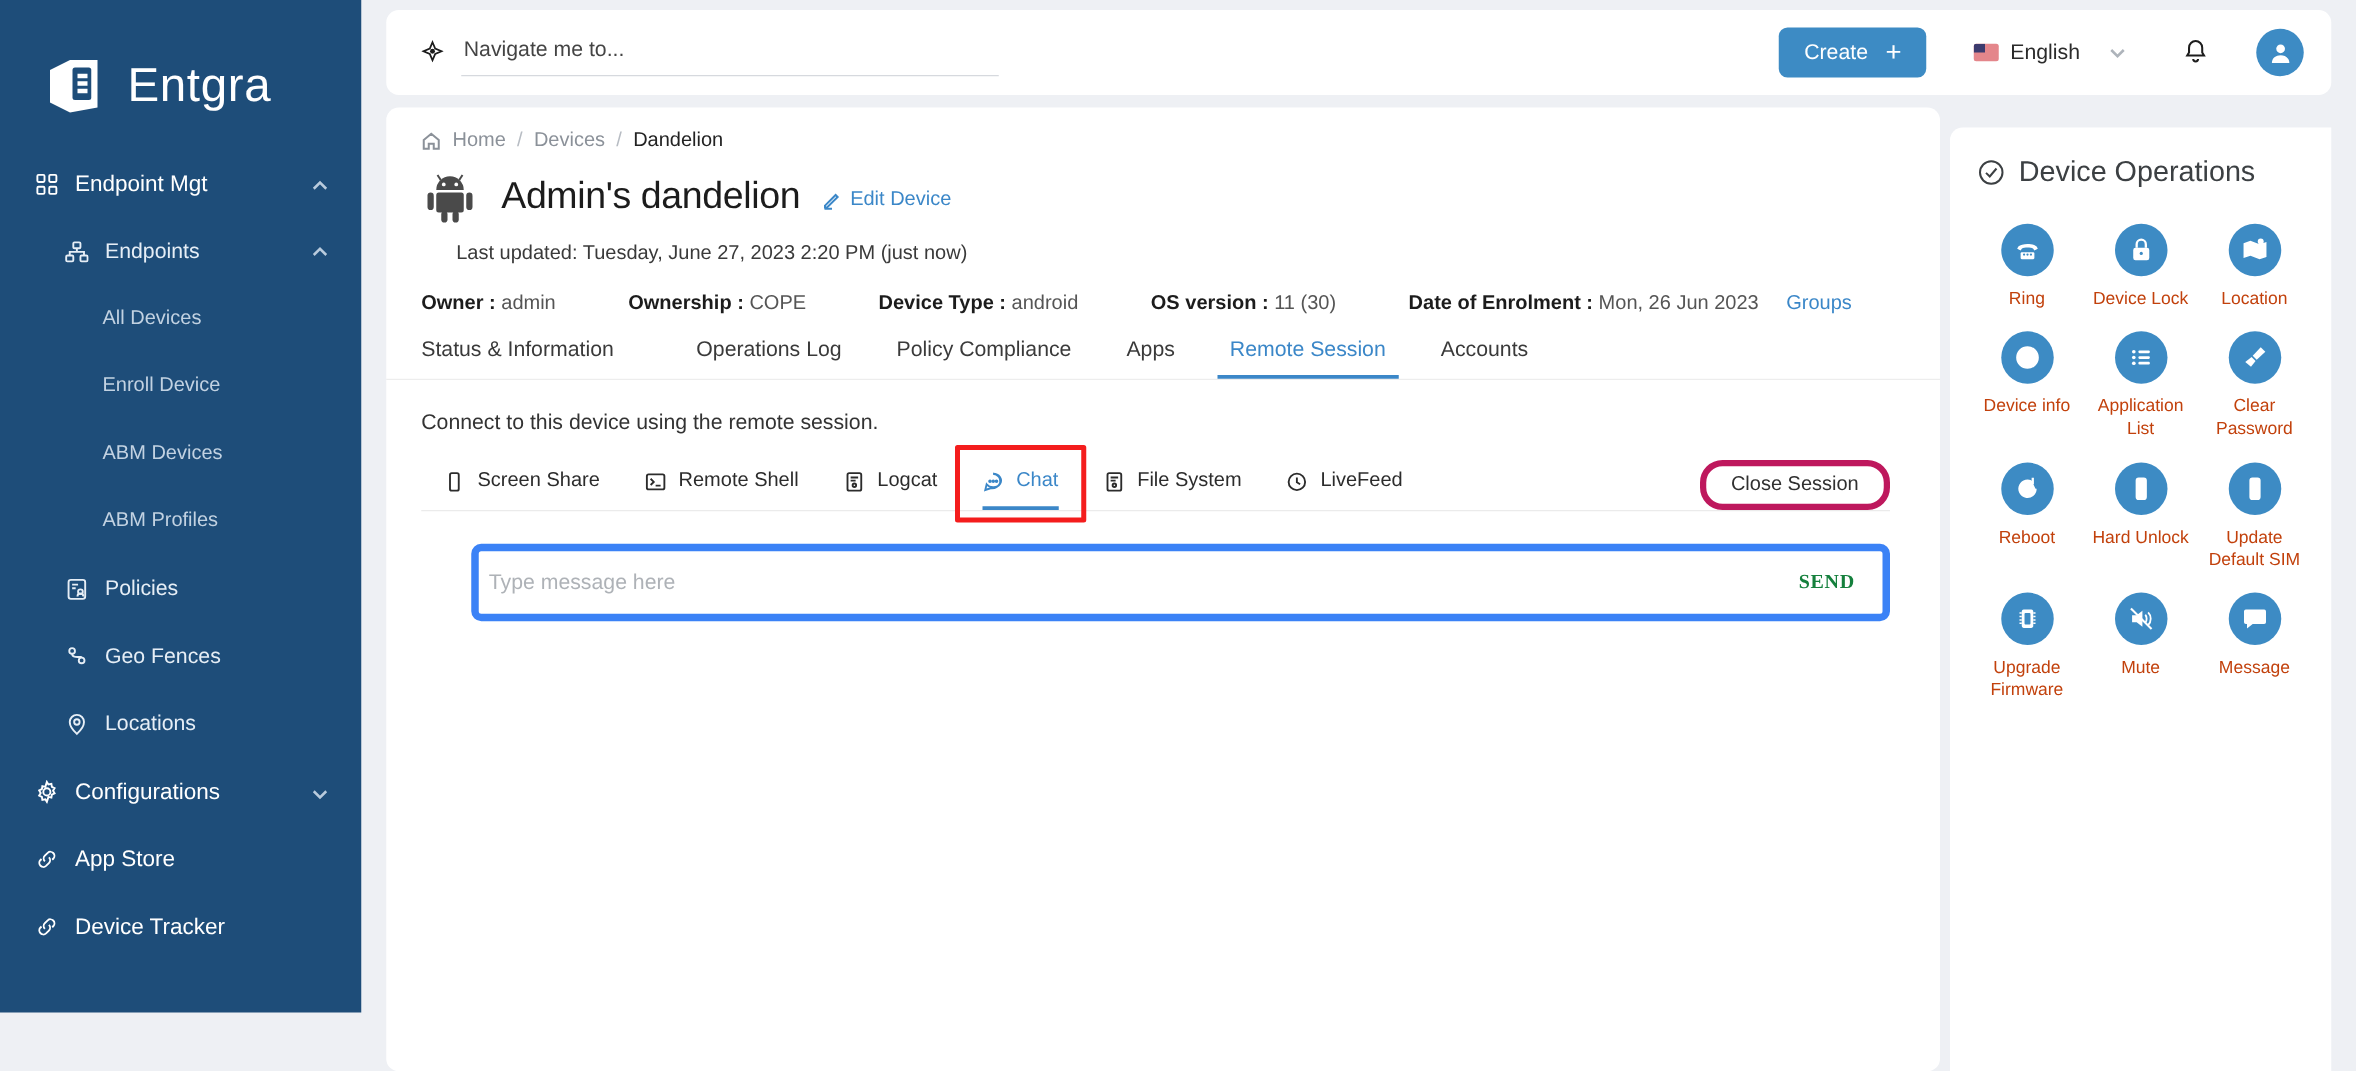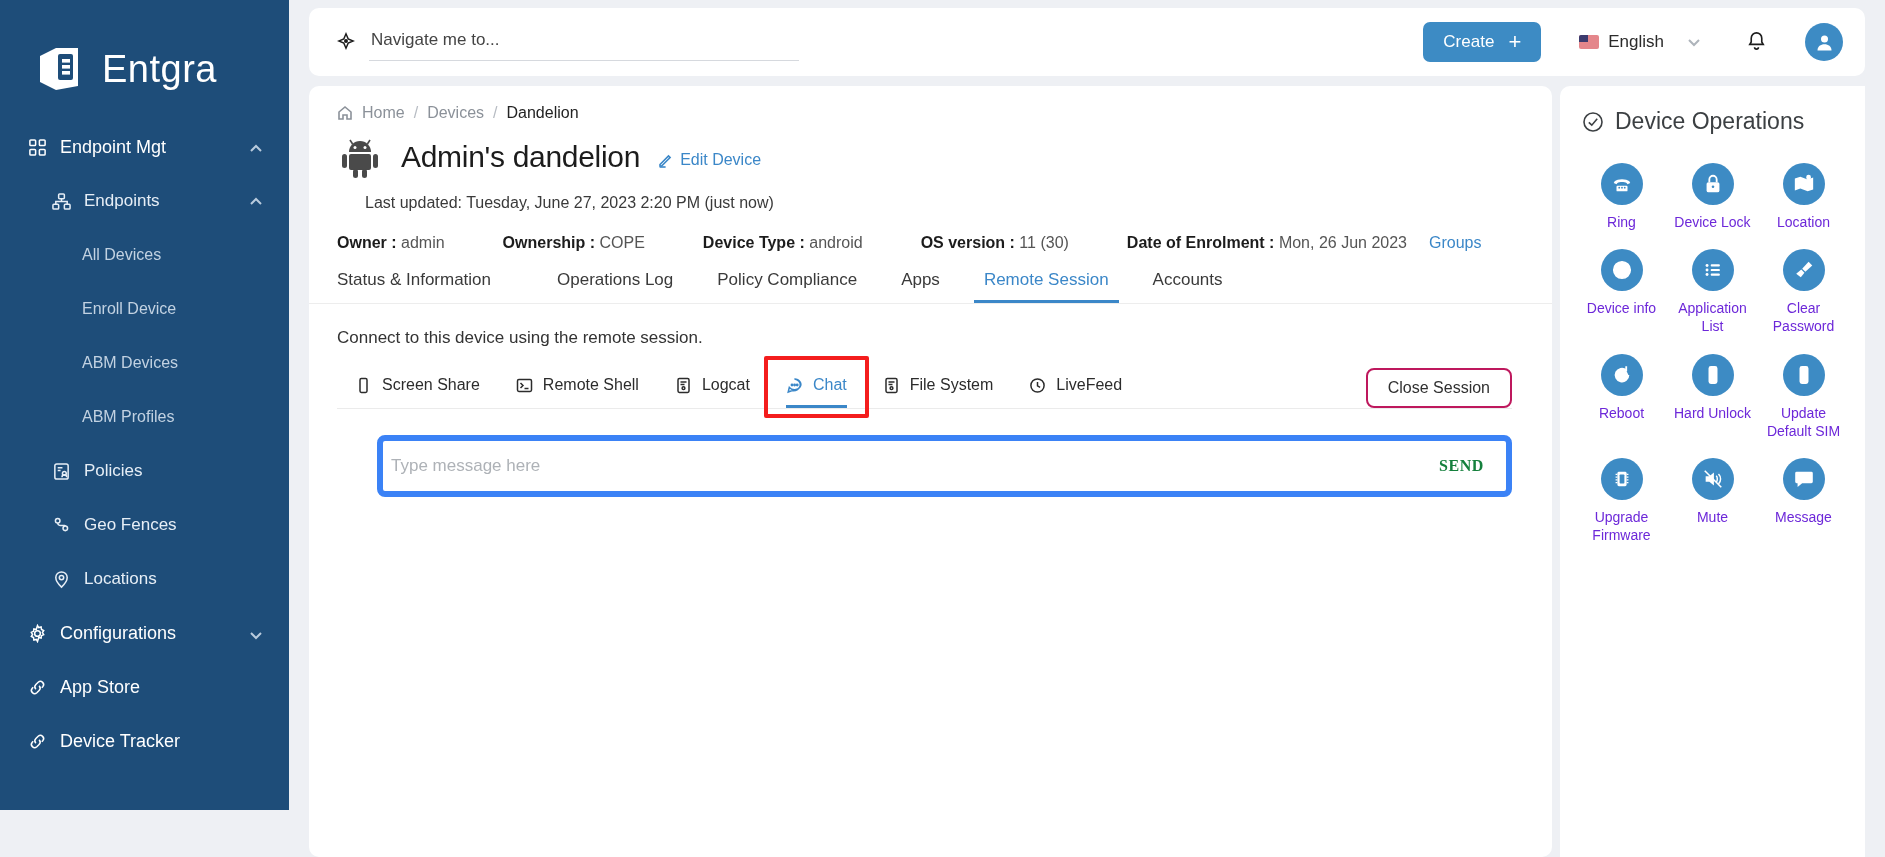--- a/index.html
+++ b/index.html
@@ -181,21 +181,21 @@
   .hl-box {
     position: absolute; border: 4px solid #f41d1d; border-radius: 2px;
     pointer-events: none;
   }
   .subtabs-rule {
     border-bottom: 1px solid #ebebeb;
     margin: 0 40px 0 28px;
   }
   .closebtn-wrap { margin-left: auto; padding-right: 40px; }
   .btn-close {
-    background: #fff; border: 2px solid #be185d; border-radius: 8px;
+    background: #fff; border: 5px solid #be185d; border-radius: 18px;
     height: 40px; padding: 0 20px; font-size: 16px; color: #303030;
     cursor: pointer; font-family: "Liberation Sans", sans-serif;
   }
 
   .chat-box {
     margin: 26px 40px 0 68px;
     border: 6px solid #3b82f6; border-radius: 8px;
     height: 62px; display: flex; align-items: center;
     padding: 0 22px 0 8px;
   }
@@ -204,21 +204,21 @@
     font-family: "Liberation Sans", sans-serif; background: transparent;
   }
   .chat-box input::placeholder { color: #aeb2b7; }
   .send-btn {
     color: #15803d; font-size: 16px; font-weight: 700; letter-spacing: .6px;
     background: none; border: none; cursor: pointer;
     font-family: Liberation Serif, serif;
   }
 
   
-  .ops-col { width: 305px; flex: 0 0 305px; padding-top: 10px; margin-left: 8px; }
+  .ops-col { width: 305px; flex: 0 0 305px; padding-top: 10px; margin-left: 8px; margin-top: 16px; }
   .ops-card {
     background: #fff; border-radius: 10px 0 0 0;
     padding: 22px 0 0 0; height: calc(100% - 0px);
   }
   .ops-title {
     display: flex; align-items: center; gap: 11px;
     font-size: 23px; color: #3c4043; padding-left: 22px;
   }
   .ops-title .chk { width: 22px; height: 22px; display:inline-flex; }
   .ops-title .chk svg { width: 22px; height: 22px; fill: none; stroke: #3c4043; stroke-width: 1.6; }
@@ -230,21 +230,21 @@
     display: flex; flex-direction: column; align-items: center;
     cursor: pointer; padding: 6px 2px;
   }
   .op-circle {
     width: 42px; height: 42px; border-radius: 50%;
     background: #3d8bc4; display: flex; align-items: center; justify-content: center;
     margin-bottom: 8px;
   }
   .op-circle svg { width: 22px; height: 22px; fill: #fff; }
   .op-label {
-    font-size: 14px; color: #6d28d9; text-align: center; line-height: 1.3;
+    font-size: 14px; color: #c2410c; text-align: center; line-height: 1.3;
     max-width: 88px;
   }
 </style>
 </head>
 <body>
 
 <div class="app">
 
   <aside class="sidebar">
     <div class="logo-row">

